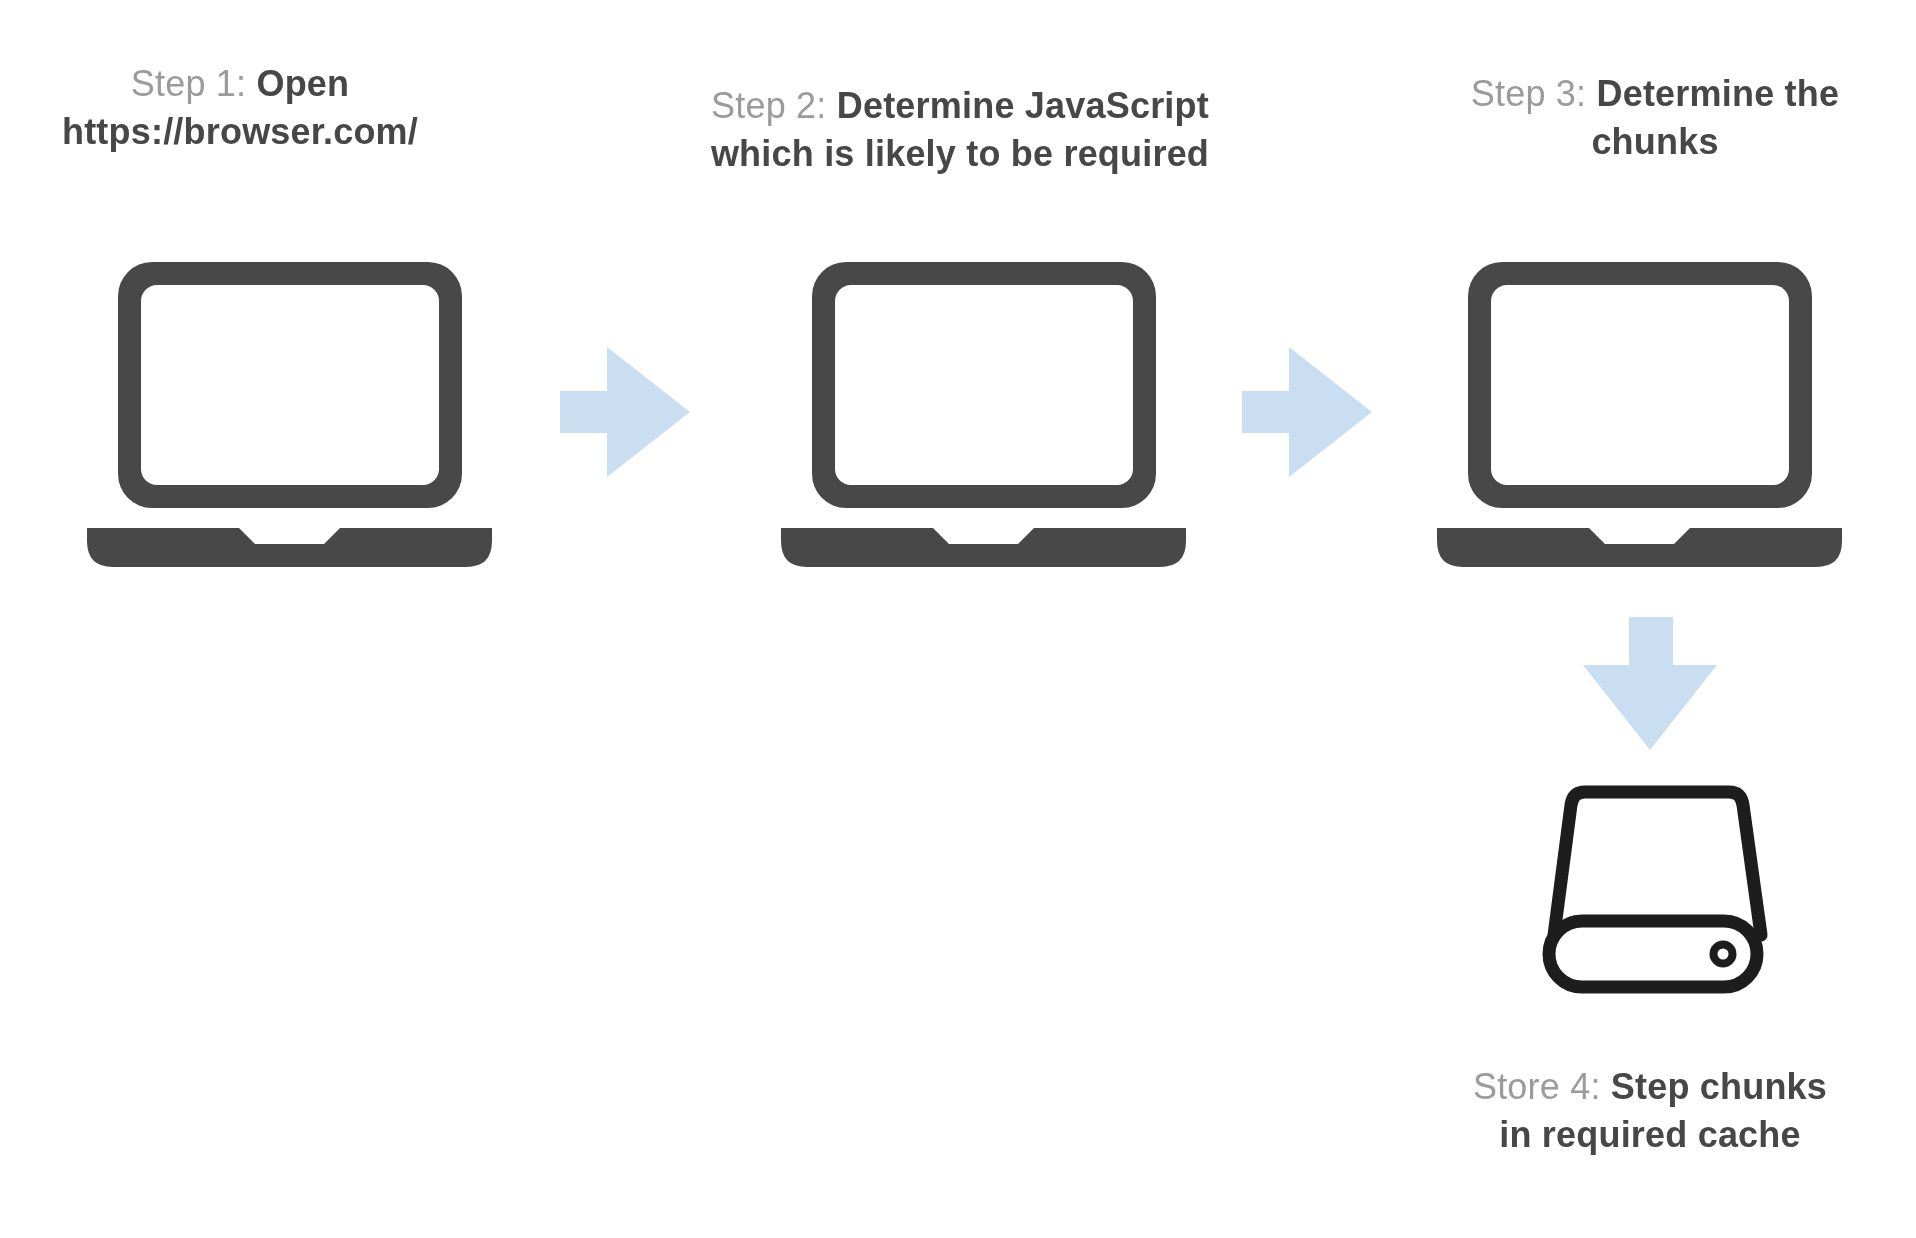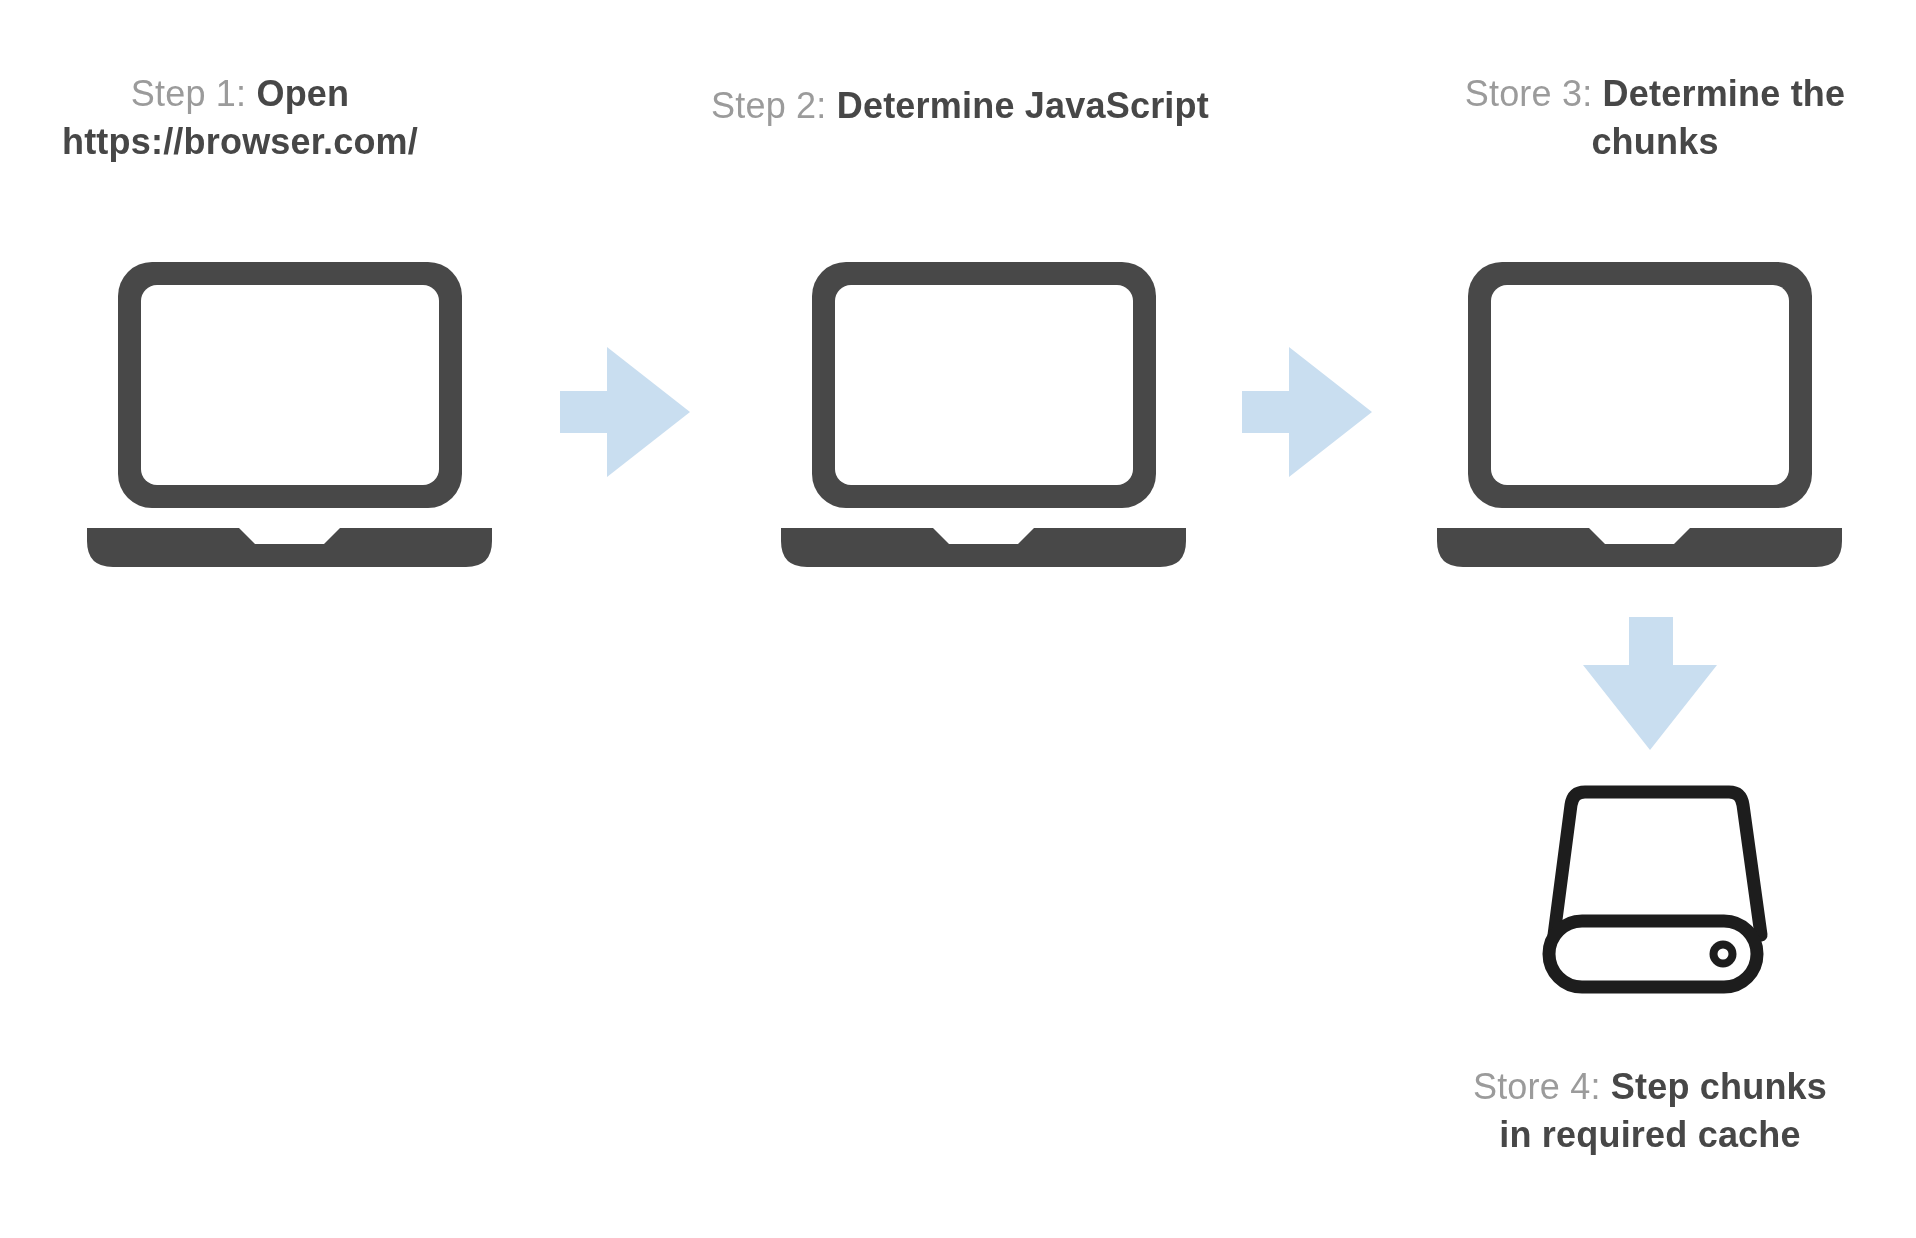--- a/index.html
+++ b/index.html
@@ -45,31 +45,32 @@
     stroke-linejoin:round;
     stroke-linecap:round;
   }
   .thin{stroke-width:8;}
 </style>
 </head>
 <body>
 
 <div class="canvas">
 
-  <div class="step-label" style="left:30px; top:70px; width:420px;">
+  <div class="step-label" style="left:30px; top:60px; width:420px;">
     <div><span class="prefix">Step 1:</span> <span>Open</span></div>
     <div>https://browser.com/</div>
   </div>
 
   <div class="step-label" style="left:610px; top:82px; width:700px;">
     <div><span class="prefix">Step 2:</span> <span>Determine JavaScript</span></div>
+    <div>which is likely to be required</div>
   </div>
 
   <div class="step-label" style="left:1410px; top:70px; width:490px;">
-    <div><span class="prefix">Store 3:</span> <span>Determine the</span></div>
+    <div><span class="prefix">Step 3:</span> <span>Determine the</span></div>
     <div>chunks</div>
   </div>
 
   <svg class="icon" style="left:87px; top:262px;" width="405" height="305" viewBox="0 0 405 305" aria-hidden="true">
     <rect class="fill-dark" x="31" y="0" width="344" height="246" rx="34"></rect>
     <rect class="fill-screen" x="54" y="23" width="298" height="200" rx="16"></rect>
     <path class="fill-dark" d="M0 266 L152 266 L168 282 L237 282 L253 266 L405 266 L405 279 Q405 305 379 305 L26 305 Q0 305 0 279 Z"></path>
   </svg>
 
   <svg class="icon" style="left:560px; top:347px;" width="130" height="130" viewBox="0 0 130 130" aria-hidden="true">

